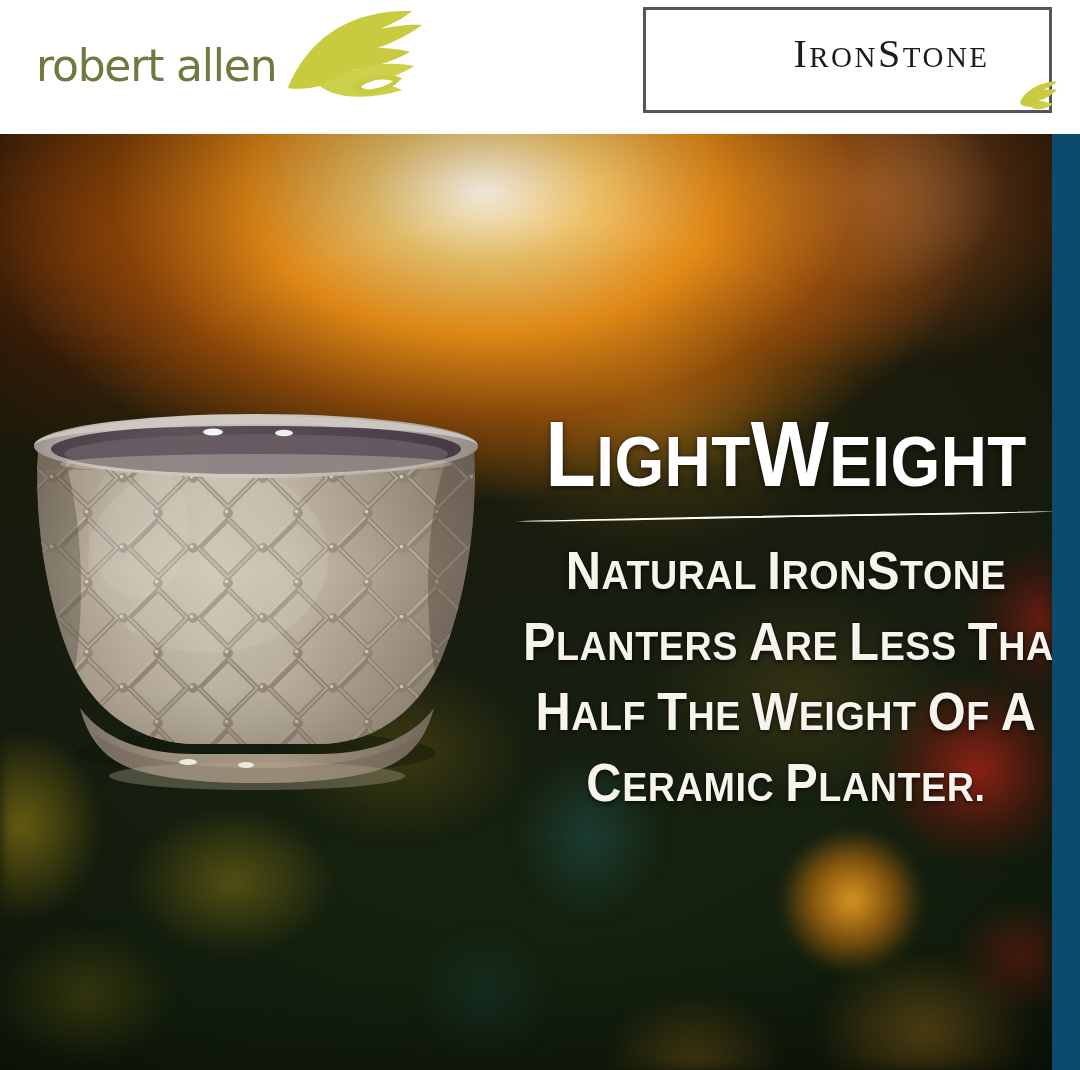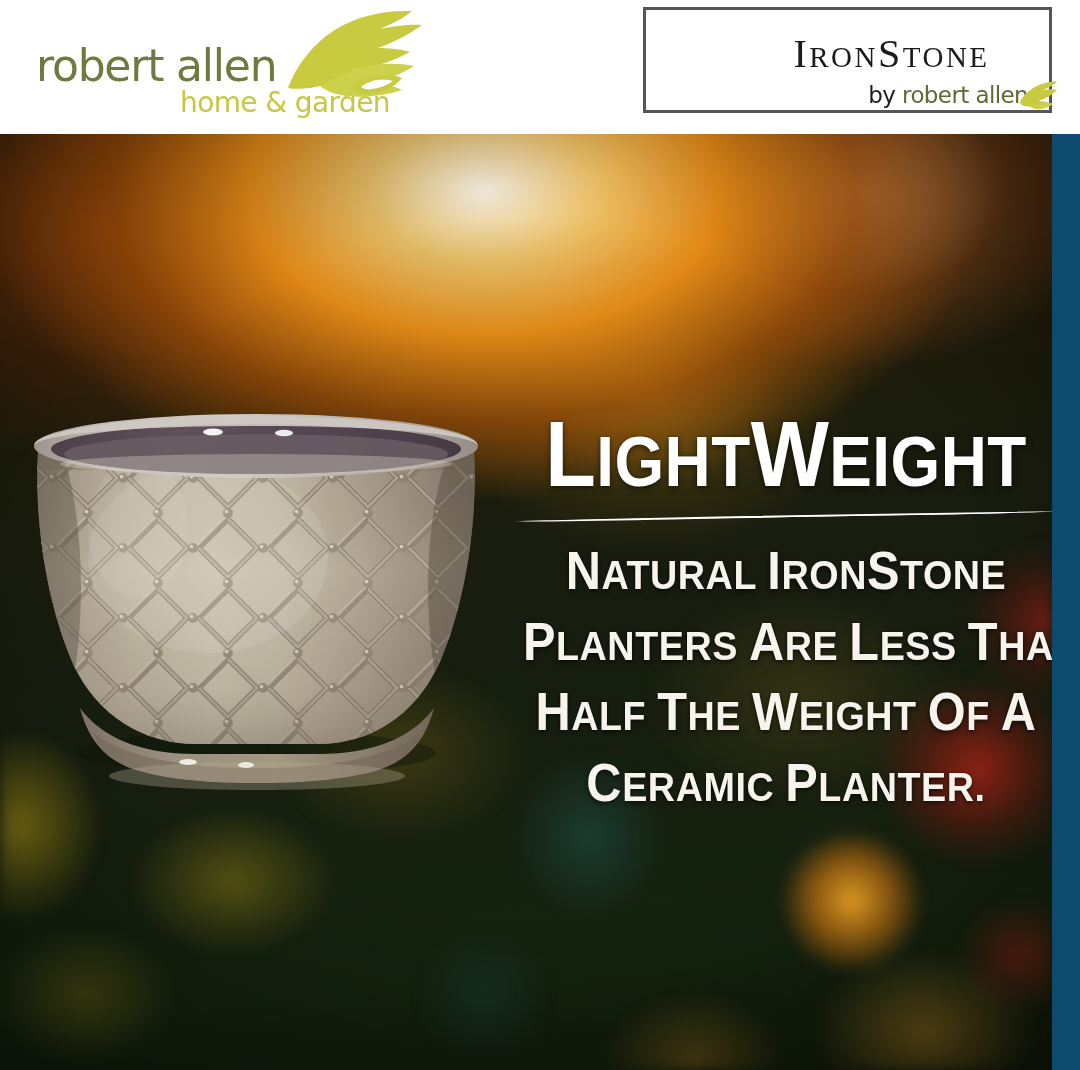--- a/index.html
+++ b/index.html
@@ -247,21 +247,20 @@
 </style>
 </head>
 <body>
 
 <div class="canvas">
 
   <div class="header-band">
 
     <div class="ra-logo">
       <div class="ra-word">robert allen</div>
-      <div class="ra-sub">home &amp; garden</div>
       <div class="ra-leaf">
         <svg viewBox="0 0 160 95" width="160" height="95" aria-hidden="true">
           <path d="M16,80 C24,58 42,34 66,20 C86,8 112,2 140,3
                    C132,10 120,16 108,21 C124,18 136,16 150,17
                    C138,26 122,34 106,40 C118,40 128,41 138,44
                    C120,54 100,60 80,62 C92,64 102,67 110,72
                    C90,78 68,80 48,78 C40,80 26,82 16,80 Z" fill="#c8cb40"></path>
           <path d="M48,78 C62,70 78,62 96,58 C112,55 128,55 142,58
                    C130,66 114,72 98,75 C112,76 122,78 130,82
                    C112,88 92,90 74,88 C62,86 54,83 48,78 Z" fill="#cdd04a"></path>
@@ -270,21 +269,20 @@
           <path d="M94,70 C106,66 120,66 130,70 C122,80 108,86 94,86
                    C86,86 81,83 79,79 C84,74 88,71 94,70 Z
                    M98,74 C94,75 91,77 89,79 C92,81 96,82 100,81
                    C108,80 116,77 121,73 C113,71 105,71 98,74 Z" fill="#c8cb40"></path>
         </svg>
       </div>
     </div>
 
     <div class="is-box"></div>
     <div class="is-title"><span class="cap">I</span><span class="sc">RON</span><span class="cap">S</span><span class="sc">TONE</span></div>
-    <div class="is-by"><span class="by">by </span><span>robert allen</span></div>
     <div class="is-leaf">
       <svg viewBox="0 0 40 32" width="40" height="32" aria-hidden="true">
         <path d="M2,22 C6,14 14,7 24,4 C30,2 36,1 39,2
                  C35,5 30,8 25,10 C31,9 35,9 39,10
                  C34,15 27,19 20,21 C25,21 29,22 32,24
                  C24,27 14,28 6,26 C4,25 2,24 2,22 Z" fill="#c8cb40"></path>
         <path d="M20,24 C25,22 31,22 35,24 C30,28 23,30 17,29
                  C14,28 13,27 13,26 C15,25 18,24 20,24 Z" fill="#cdd04a"></path>
       </svg>
     </div>

